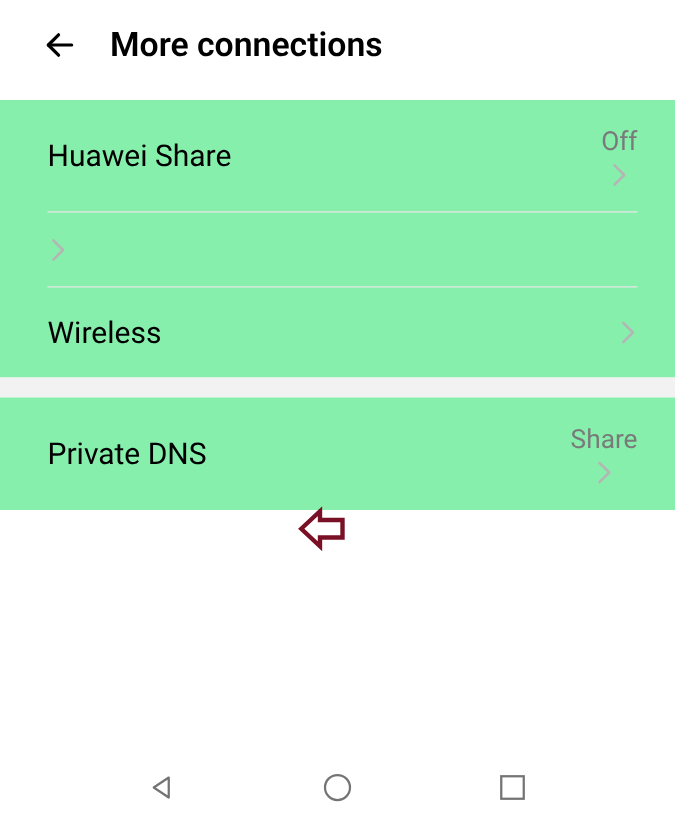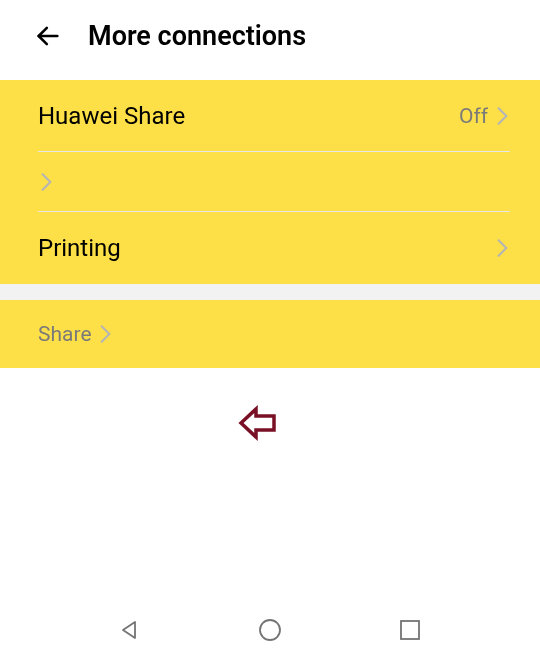--- a/index.html
+++ b/index.html
@@ -53,20 +53,21 @@
       background: #e7e7e7;
     }
     .item-label {
       font-size: 24px;
       color: #000;
     }
     .item-right {
       display: flex;
       align-items: center;
       gap: 6px;
+      flex-direction: column;
     }
     .item-value {
       font-size: 21px;
       color: #7a7a7a;
     }
     .chevron {
       width: 16px;
       height: 16px;
       display: flex;
       align-items: center;
@@ -91,21 +92,21 @@
     }
     .nav-btn {
       width: 32px;
       height: 32px;
       display: flex;
       align-items: center;
       justify-content: center;
       cursor: pointer;
     }
     .section {
-      background: #fde047;
+      background: #86efac;
     }
   </style>
 </head>
 <body>
 
 <div class="header">
   <div class="back-arrow">
     <svg width="28" height="28" viewBox="0 0 24 24" fill="none" stroke="#000" stroke-width="2.2" stroke-linecap="round" stroke-linejoin="round">
       <line x1="20" y1="12" x2="4" y2="12"></line>
       <polyline points="11 5 4 12 11 19"></polyline>
@@ -129,35 +130,36 @@
   <div class="list-item">
     <div class="item-right">
       <span class="chevron">
         <svg width="11" height="18" viewBox="0 0 8 14" fill="none" stroke="#b5b5b5" stroke-width="1.6" stroke-linecap="round" stroke-linejoin="round">
             <polyline points="1 1 7 7 1 13"></polyline>
           </svg>
       </span>
     </div>
   </div>
   <div class="list-item">
-    <span class="item-label">Printing</span>
+    <span class="item-label">Wireless</span>
     <div class="item-right">
       <span class="chevron">
         <svg width="11" height="18" viewBox="0 0 8 14" fill="none" stroke="#b5b5b5" stroke-width="1.6" stroke-linecap="round" stroke-linejoin="round">
             <polyline points="1 1 7 7 1 13"></polyline>
           </svg>
       </span>
     </div>
   </div>
 </div>
 
 <div class="section-gap"></div>
 
 <div class="section">
   <div class="list-item">
+    <span class="item-label">Private DNS</span>
     <div class="item-right">
       <span class="item-value">Share</span>
       <span class="chevron">
         <svg width="11" height="18" viewBox="0 0 8 14" fill="none" stroke="#b5b5b5" stroke-width="1.6" stroke-linecap="round" stroke-linejoin="round">
             <polyline points="1 1 7 7 1 13"></polyline>
           </svg>
       </span>
     </div>
   </div>
 </div>

